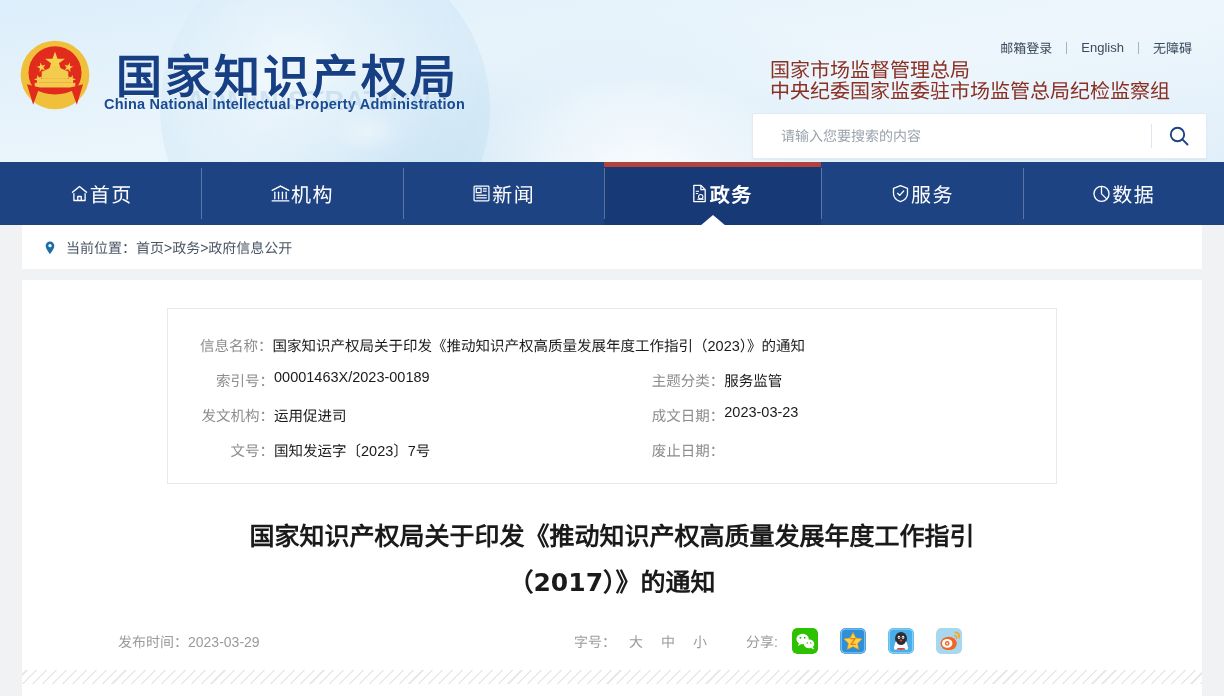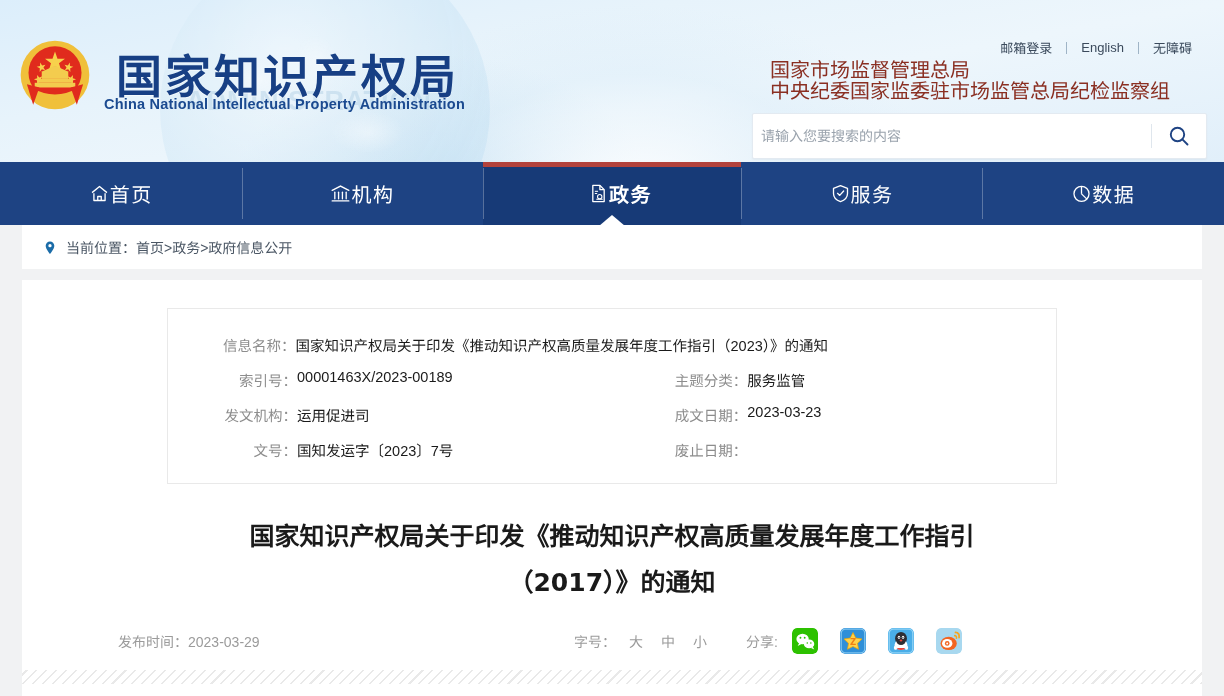--- a/index.html
+++ b/index.html
@@ -74,21 +74,21 @@
 
   .searchbox {
     position: absolute; left: 752px; top: 113px;
     width: 455px; height: 46px;
     background: #fff; border: 1px solid #e3eaf1; border-radius: 2px;
     display: flex; align-items: center;
     box-shadow: 0 1px 2px rgba(0,0,0,.04);
   }
   .searchbox input {
     flex: 1; border: 0; outline: 0; height: 28px;
-    padding: 0 8px; font-size: 14px; color: #333;
+    padding: 0 28px; font-size: 14px; color: #333;
     font-family: "Liberation Sans", sans-serif; background: transparent;
   }
   .searchbox input::placeholder { color: #9aa3ad; }
   .search-div { width: 1px; height: 24px; background: #dfe6ed; }
   .search-btn {
     width: 54px; height: 44px; border: 0; background: transparent;
     display: flex; align-items: center; justify-content: center; cursor: pointer;
   }
 
   
@@ -147,21 +147,21 @@
     border: 1px solid #e9e9e9;
     padding: 18px 0 16px;
     font-size: 14.5px; color: #222;
   }
   .info-row { display: flex; padding: 7px 0; }
   .info-cell { display: flex; }
   .info-cell.full { width: 100%; padding-left: 32px; }
   .info-cell.left { width: 52%; padding-left: 32px; }
   .info-cell.right { width: 48%; padding-left: 22px; }
   .info-label {
-    color: #8d8d8d; text-align: right; white-space: nowrap; margin-left: 23px;
+    color: #8d8d8d; text-align: right; white-space: nowrap;
   }
   .info-label.w5 { width: 74px; }
   .info-label.w-auto { width: auto; }
   .info-value { color: #1a1a1a; white-space: nowrap; }
 
   .article-title {
     width: 820px; margin: 30px auto 0;
     text-align: center; font-size: 25px; line-height: 46px;
     color: #1a1a1a; font-weight: bold;
     font-family: "DejaVu Sans", "Liberation Sans", sans-serif;
@@ -258,20 +258,33 @@
           <line x1="2.5" y1="20.5" x2="21.5" y2="20.5"></line>
         <line x1="5.5" y1="10.5" x2="5.5" y2="18"></line>
           <line x1="9.8" y1="10.5" x2="9.8" y2="18"></line>
         <line x1="14.2" y1="10.5" x2="14.2" y2="18"></line>
           <line x1="18.5" y1="10.5" x2="18.5" y2="18"></line>
       </svg>
     </span>
     <span>机构</span>
   </a>
 
+  <a href="#" class="nav-item">
+    <span class="nav-ico">
+      <svg width="21" height="21" viewBox="0 0 24 24" fill="none" stroke="#ffffff" stroke-width="1.4">
+        <rect x="3.5" y="3.5" width="17" height="17" rx="1"></rect>
+        <rect x="6" y="6" width="5.5" height="5"></rect>
+        <line x1="13.6" y1="6.6" x2="18" y2="6.6"></line>
+          <line x1="13.6" y1="9.3" x2="18" y2="9.3"></line>
+        <line x1="6" y1="14" x2="18" y2="14"></line>
+          <line x1="6" y1="17" x2="18" y2="17"></line>
+      </svg>
+    </span>
+    <span>新闻</span>
+  </a>
 
   <a href="#" class="nav-item active">
     <span class="nav-ico">
       <svg width="21" height="21" viewBox="0 0 24 24" fill="none" stroke="#ffffff" stroke-width="1.5" stroke-linejoin="round">
         <path d="M5.5 2.8 h8.2 L18.5 7.6 V21.2 H5.5 Z"></path>
           <path d="M13.6 2.9 V7.6 H18.4"></path>
         <line x1="7.8" y1="9.5" x2="11.5" y2="9.5" stroke-width="1.2"></line>
         <line x1="7.8" y1="12" x2="10.5" y2="12" stroke-width="1.2"></line>
         <circle cx="13.4" cy="15.6" r="2.5" stroke-width="1.2"></circle>
         <line x1="9.5" y1="18.6" x2="16.8" y2="18.6" stroke-width="1.2"></line>

